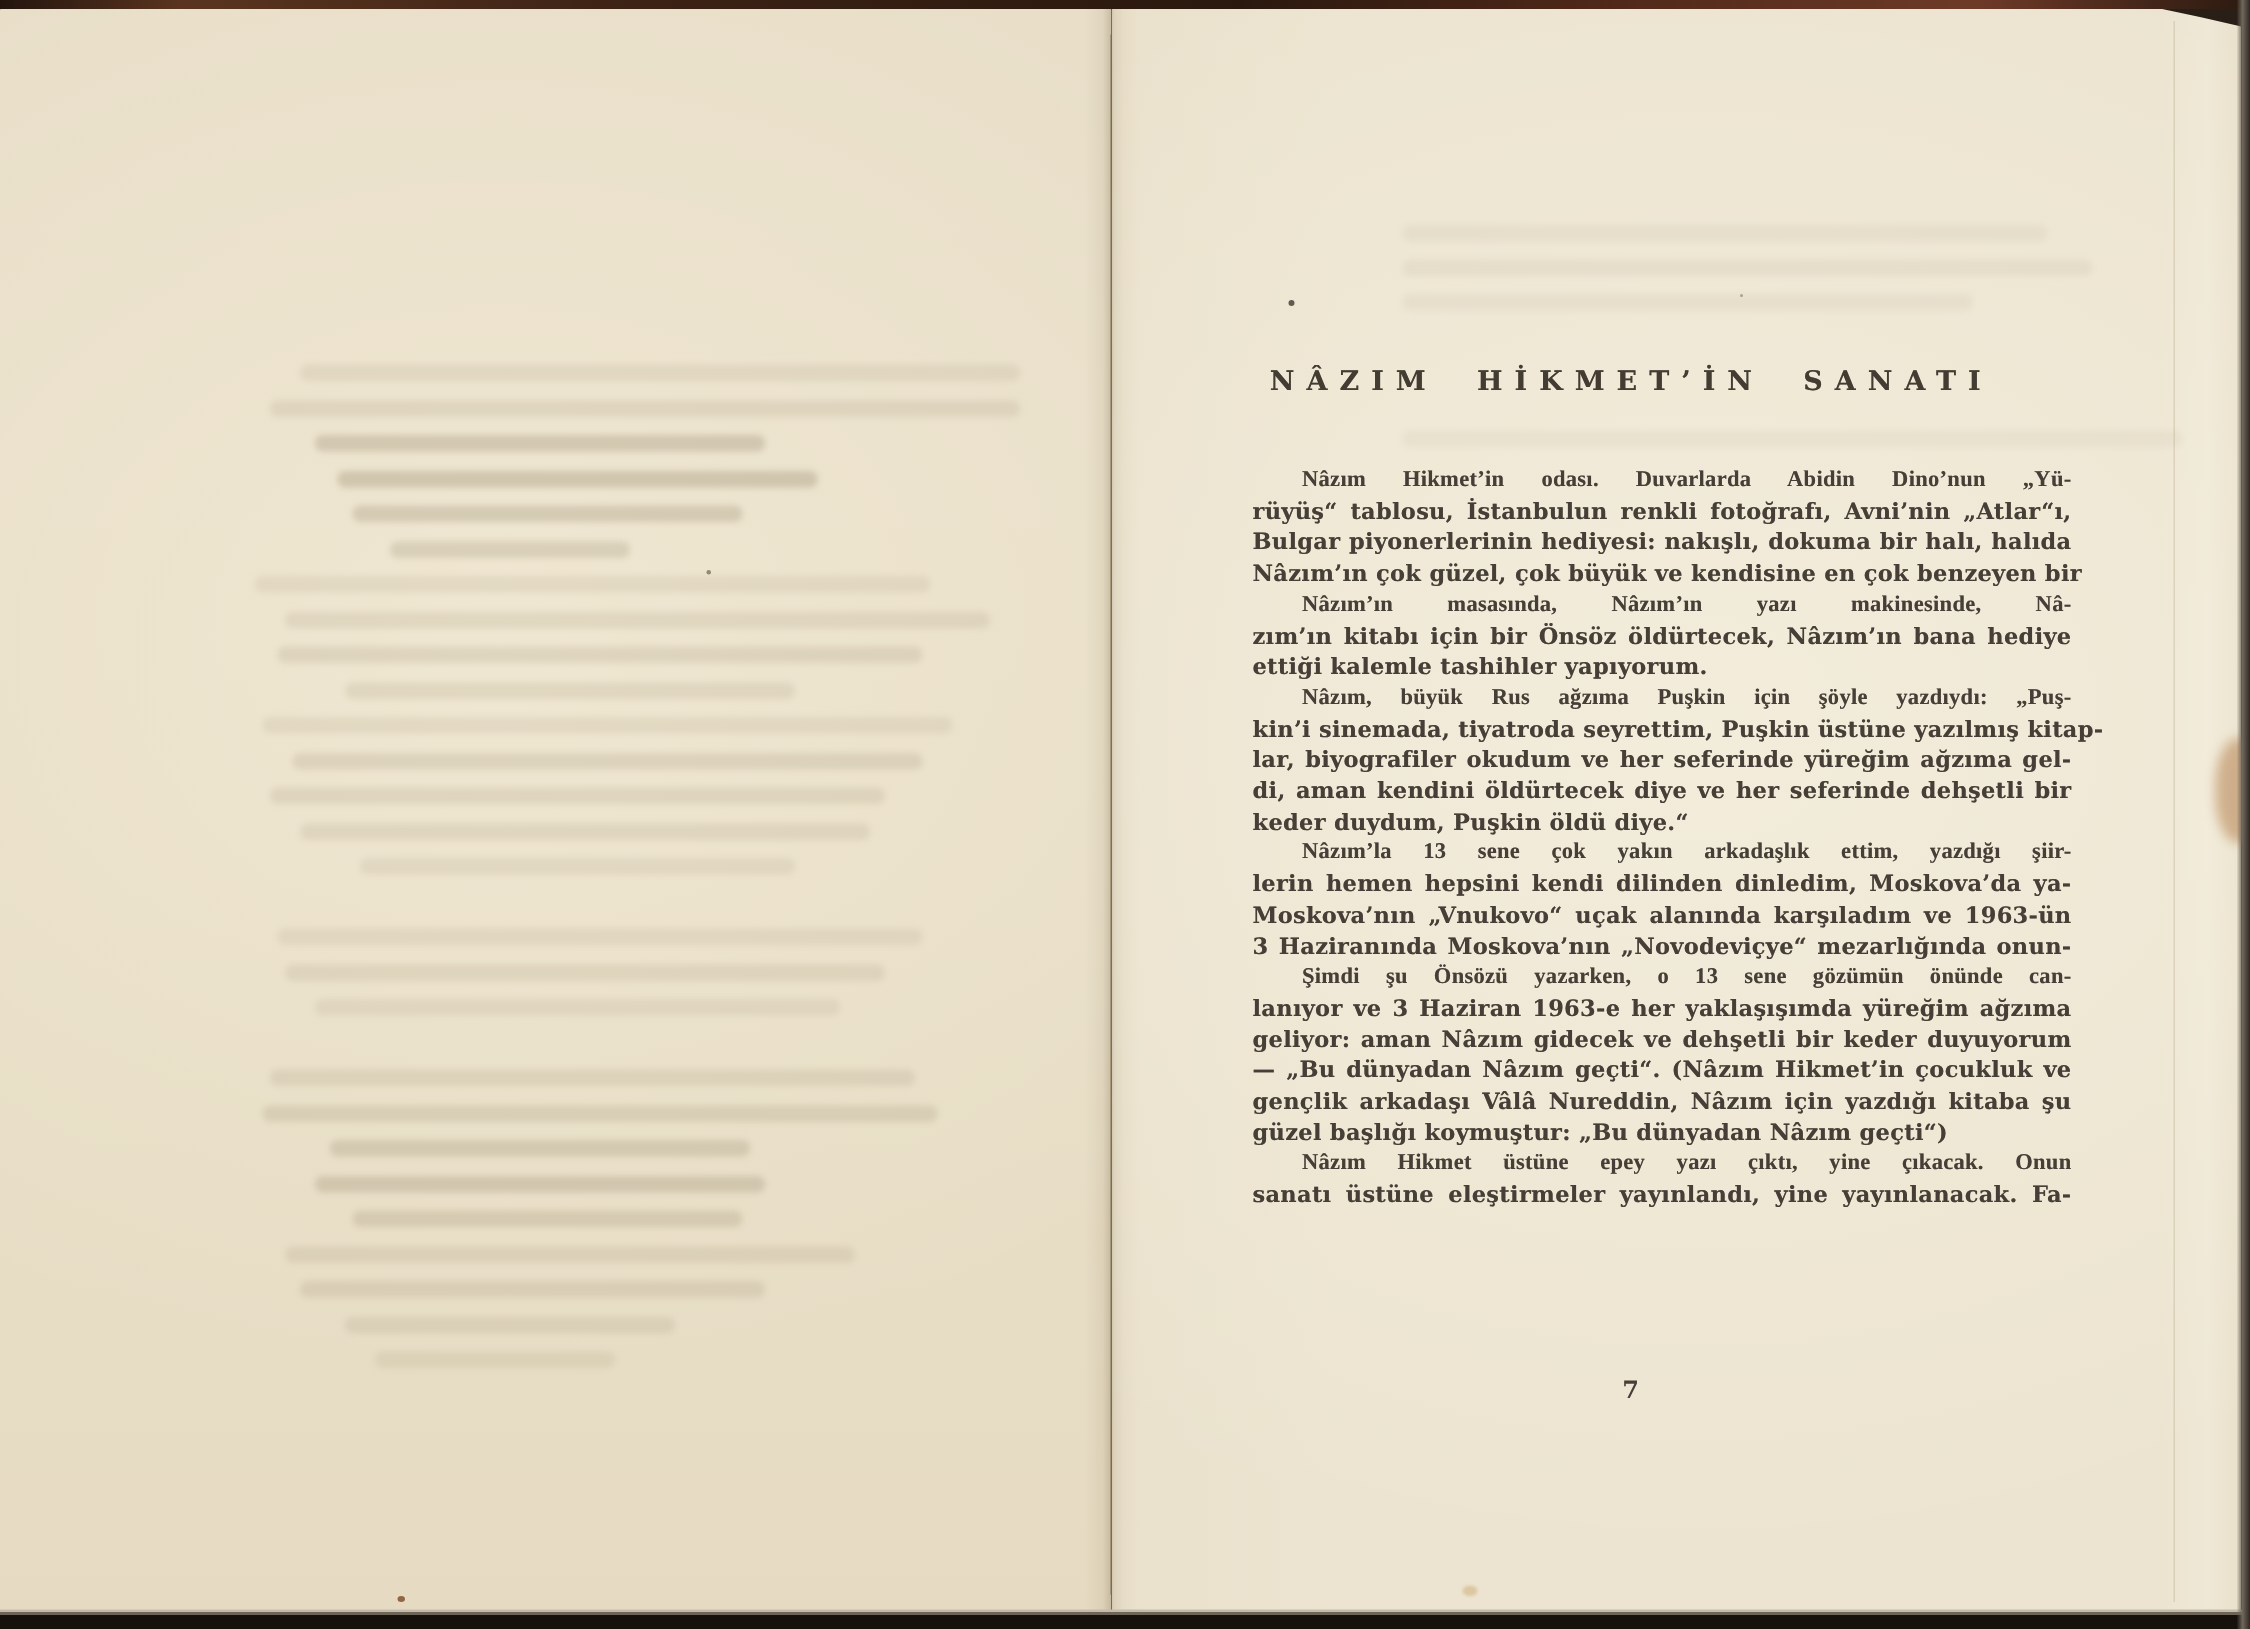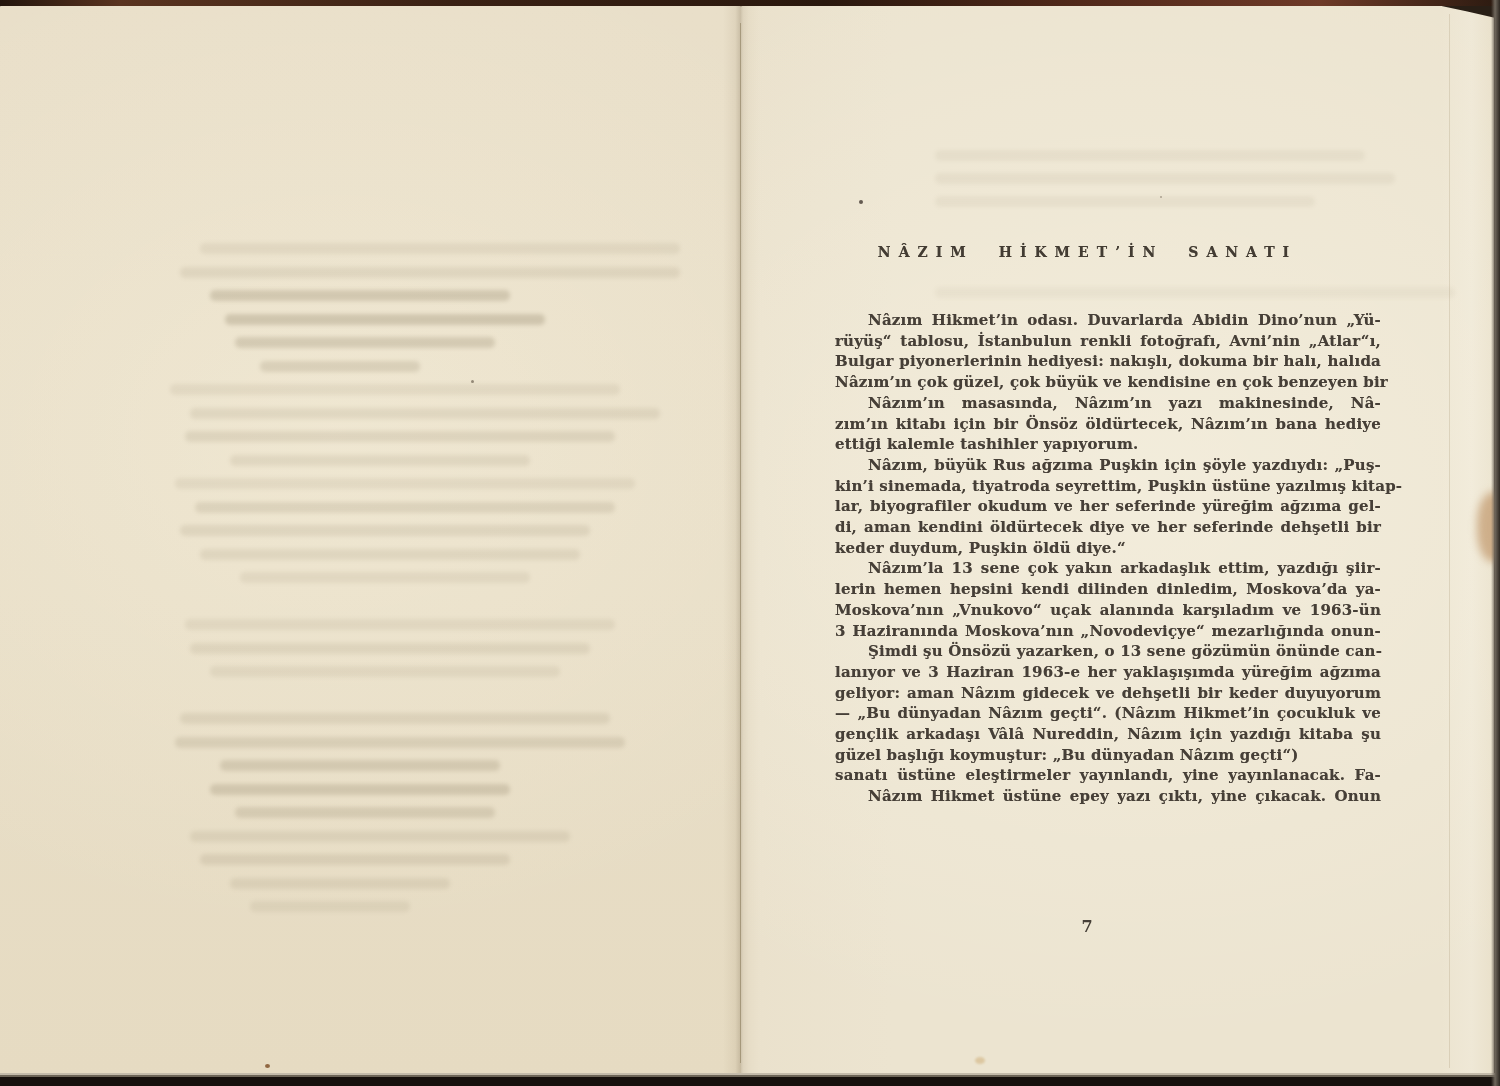--- a/index.html
+++ b/index.html
@@ -60,36 +60,36 @@
     clip-path:polygon(0 0,100% 0,100% 100%,52% 50%);
   }
   .page-edge-line{
     position:absolute;left:1449px;top:14px;width:1px;height:1054px;
     background:rgba(178,163,132,.32);
   }
 
   
   .title{
     position:absolute;left:94px;top:244px;width:505px;margin:0;
-    text-align:center;font-size:14px;font-weight:bold;color:#433c33;
+    text-align:center;font-size:18px;font-weight:bold;color:#433c33;
     letter-spacing:8px;word-spacing:12px;white-space:nowrap;
     text-shadow:0 0 .4px rgba(60,52,44,.55);
   }
   .text-block{
     position:absolute;left:94px;top:310px;width:546px;
     font-size:15px;line-height:20.7px;font-weight:bold;color:#463f37;
     letter-spacing:.2px;
     text-shadow:0 0 .4px rgba(63,56,47,.5);
   }
   .para{margin:0;}
   .line{
     text-align:justify;text-align-last:justify;text-justify:inter-word;
     white-space:nowrap;overflow:visible;
   }
-  .line.first{padding-left:33px;}
+  .line.first{padding-left:33px;font-family:Liberation Serif, serif;}
   .line.endline{text-align-last:left;}
   .page-number{
     position:absolute;left:94px;top:917px;width:505px;text-align:center;
     font-size:16px;font-weight:bold;color:#463f37;letter-spacing:1px;
   }
 
   
   .ghost-row{position:absolute;height:11px;border-radius:5px;background:#7d6f52;filter:blur(2px);}
 
   
@@ -182,22 +182,22 @@
       </div>
       <div class="para">
         <div class="line first">Şimdi şu Önsözü yazarken, o 13 sene gözümün önünde can-</div>
         <div class="line">lanıyor ve 3 Haziran 1963-e her yaklaşışımda yüreğim ağzıma</div>
         <div class="line">geliyor: aman Nâzım gidecek ve dehşetli bir keder duyuyorum</div>
         <div class="line">— „Bu dünyadan Nâzım geçti“. (Nâzım Hikmet’in çocukluk ve</div>
         <div class="line">gençlik arkadaşı Vâlâ Nureddin, Nâzım için yazdığı kitaba şu</div>
         <div class="line endline">güzel başlığı koymuştur: „Bu dünyadan Nâzım geçti“)</div>
       </div>
       <div class="para">
+        <div class="line first">Nâzım Hikmet üstüne epey yazı çıktı, yine çıkacak. Onun</div>
         <div class="line">sanatı üstüne eleştirmeler yayınlandı, yine yayınlanacak. Fa-</div>
-        <div class="line first">Nâzım Hikmet üstüne epey yazı çıktı, yine çıkacak. Onun</div>
       </div>
     </div>
 
   <div class="page-number" style="left:835px">7</div>
 
   <span class="speck speck-a"></span>
   <span class="speck speck-b"></span>
   <span class="speck speck-c"></span>
   <span class="speck speck-d"></span>
   <span class="speck speck-e"></span>

